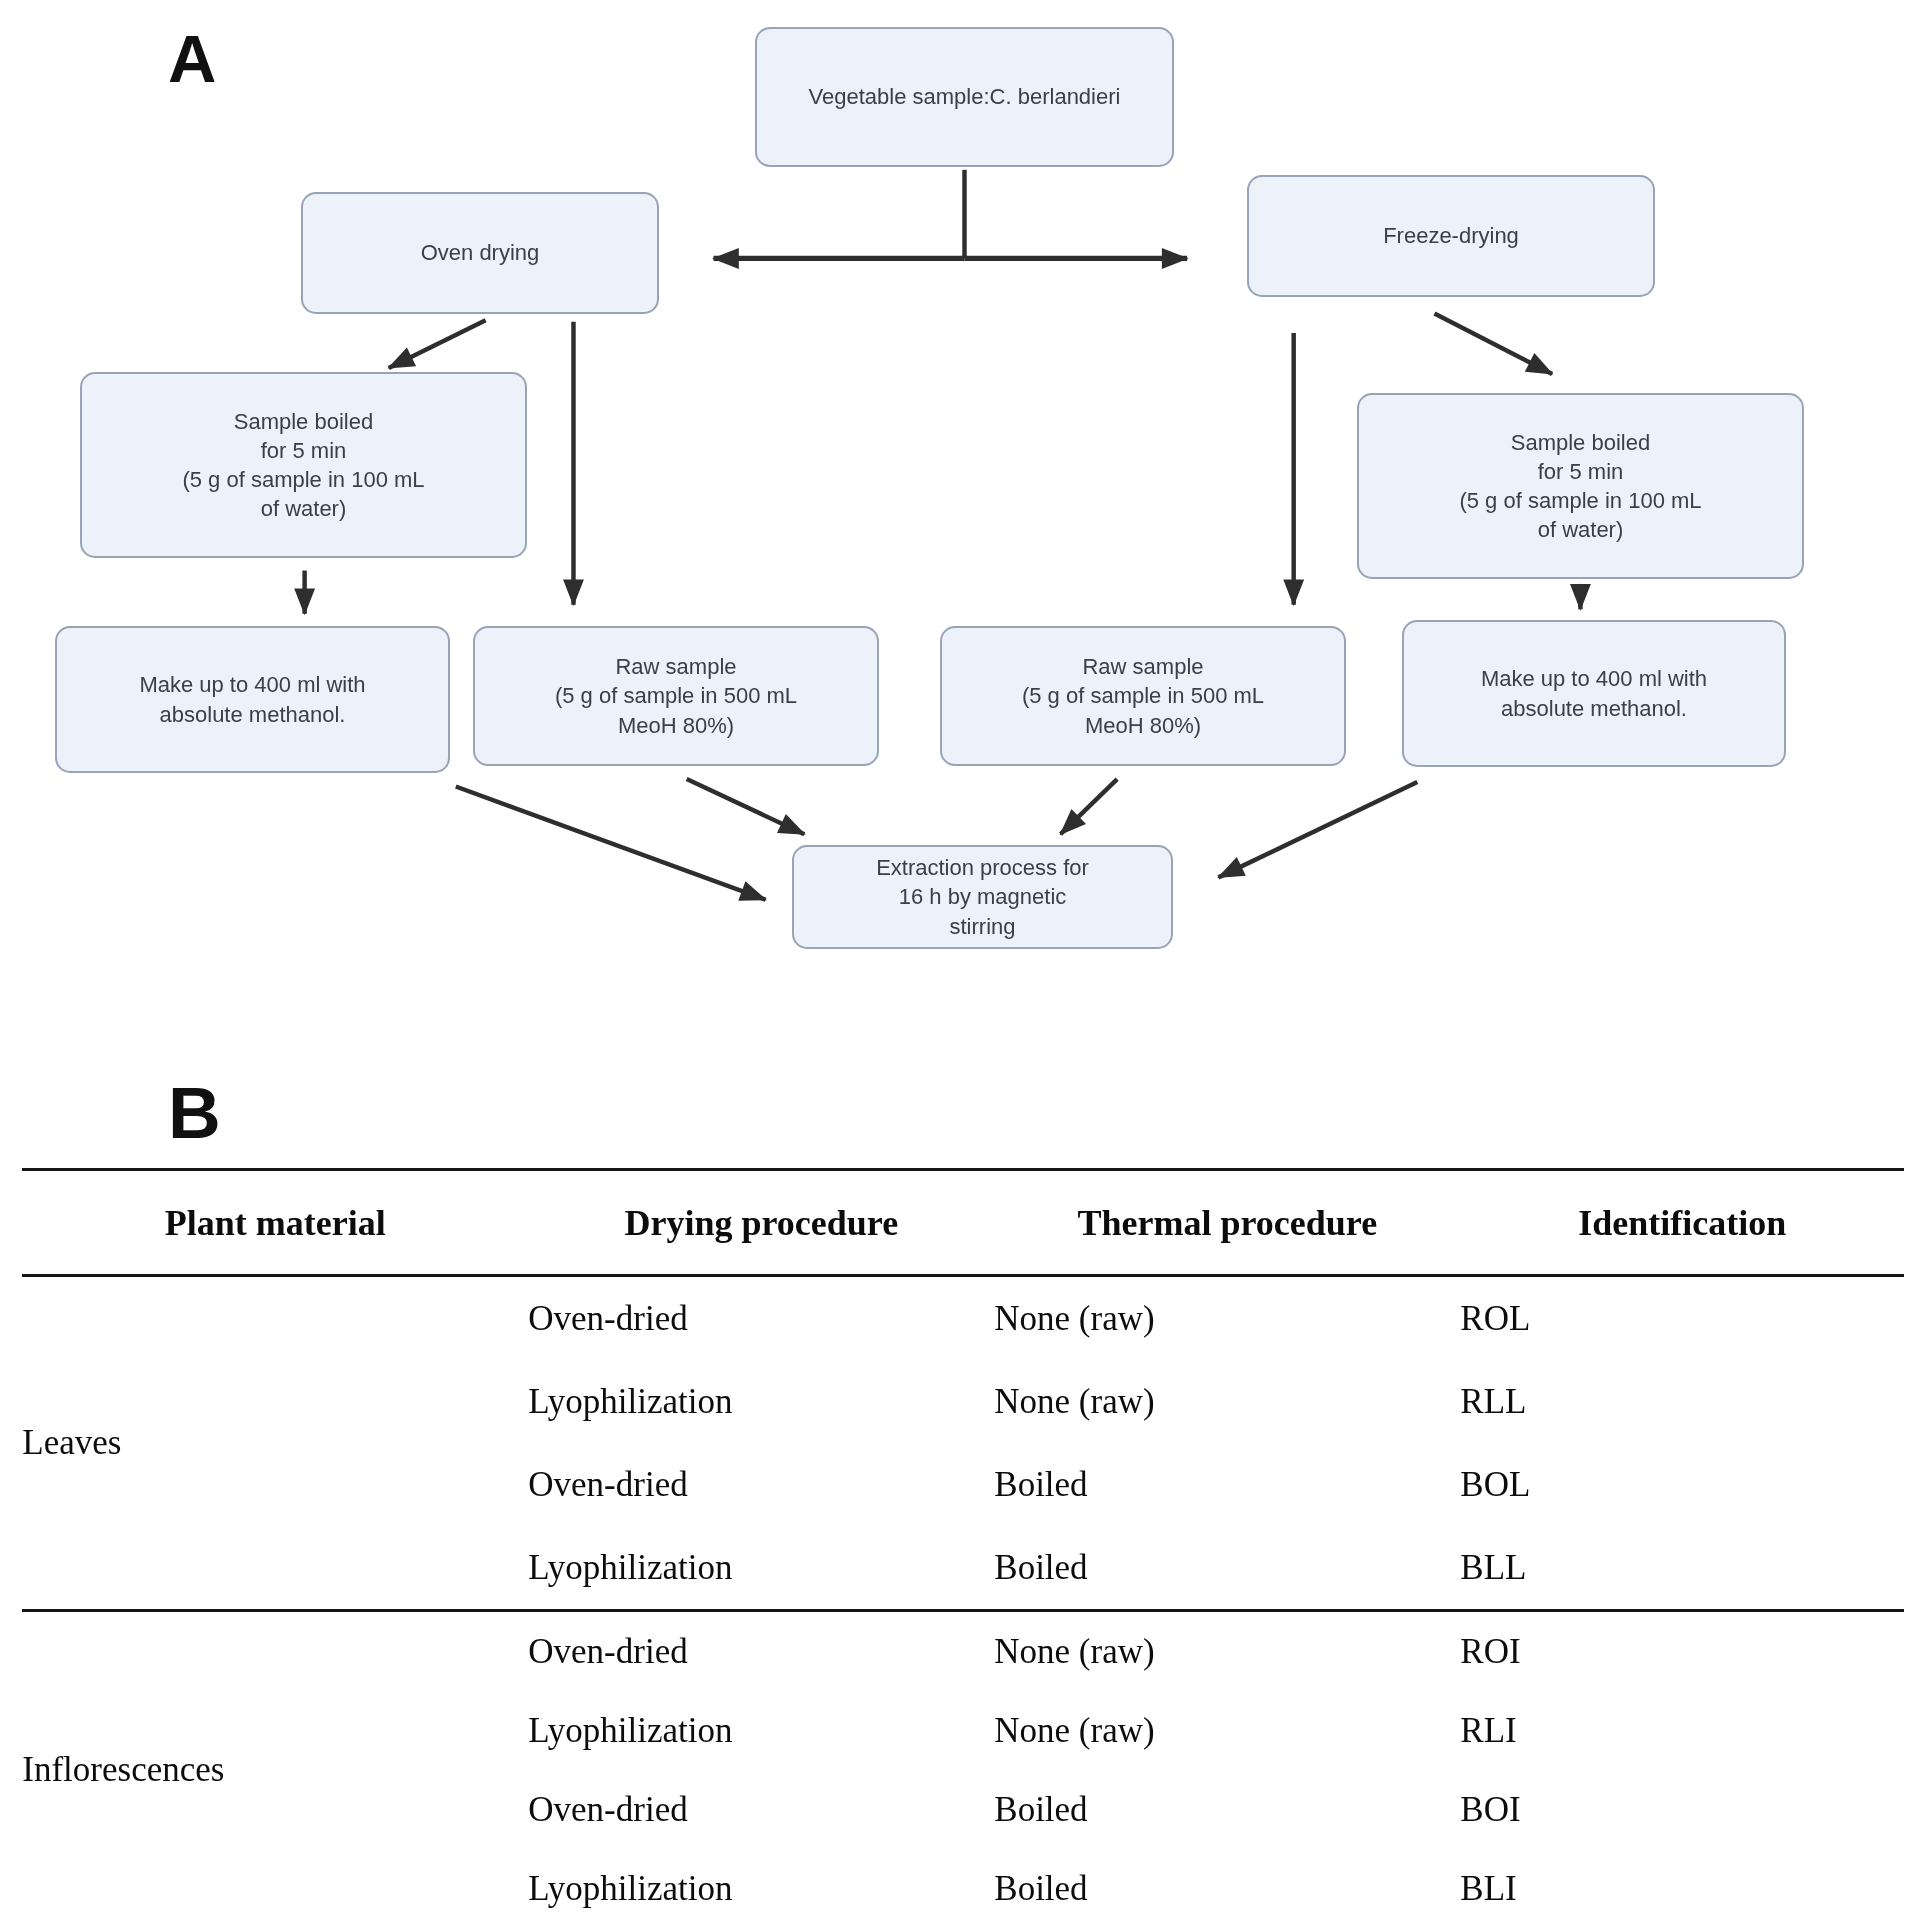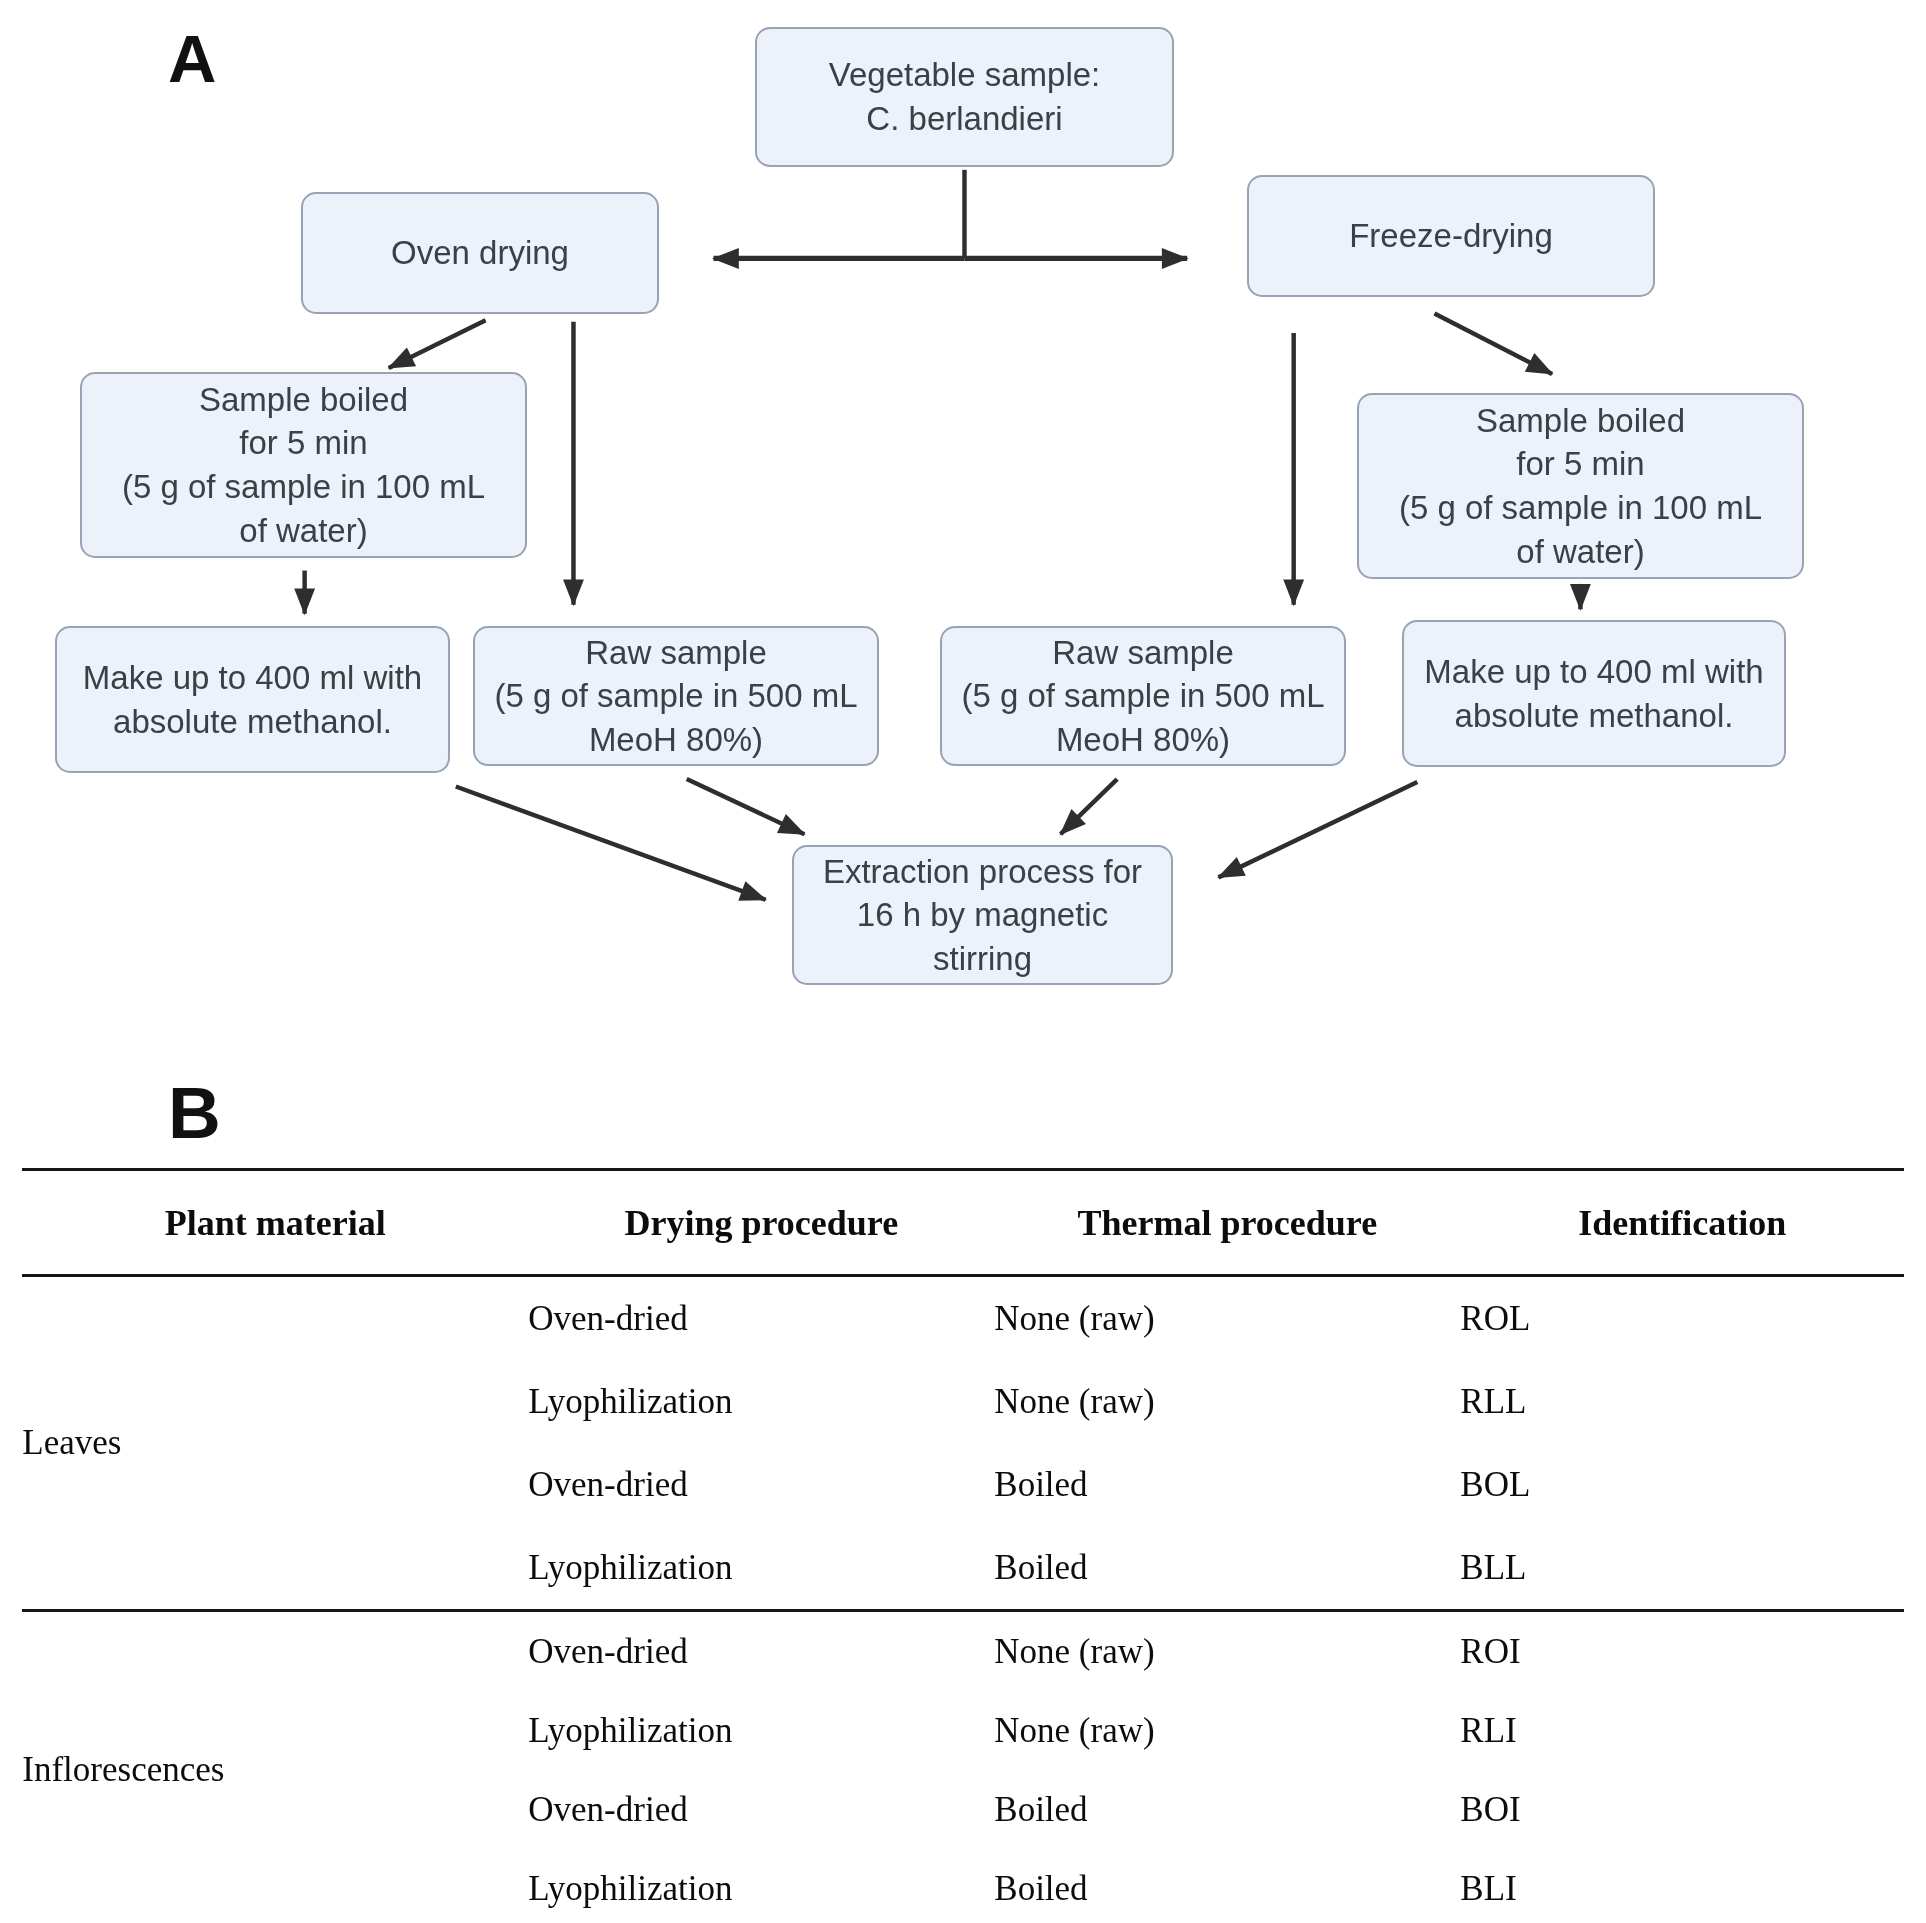--- a/index.html
+++ b/index.html
@@ -10,35 +10,35 @@
   #label-a{left:168px;top:25px;font-size:67px;}
   #label-b{left:168px;top:1076px;font-size:73px;}
 
   
   .flow{position:absolute;left:0;top:0;width:1926px;height:1080px;}
   .arrows{position:absolute;left:0;top:0;width:1926px;height:1080px;}
   .node{position:absolute;box-sizing:border-box;
         background:var(--box-fill,#ecf1fa);
         border:2.2px solid var(--box-border,#99a3b6);
         border-radius:15px;
-        display:flex;flex-direction:column;align-items:center;justify-content:center;
-        color:#3b4047;font-size:33px;line-height:1.32;text-align:center;}
+        display:flex;flex-direction:row;align-items:center;justify-content:center;
+        color:#3b4047;font-size:22px;line-height:1.32;text-align:center;}
   .node-label{white-space:pre-line;}
   .species{}
 
   #node-vegetable{left:755px;top:27px;width:419px;height:140px;}
   #node-oven{left:301px;top:192px;width:358px;height:122px;text-align:right;}
   #node-freeze{left:1247px;top:175px;width:408px;height:122px;}
   #node-boiled-left{left:80px;top:372px;width:447px;height:186px;}
   #node-boiled-right{left:1357px;top:393px;width:447px;height:186px;}
   #node-makeup-left{left:55px;top:626px;width:395px;height:147px;}
   #node-raw-left{left:473px;top:626px;width:406px;height:140px;}
   #node-raw-right{left:940px;top:626px;width:406px;height:140px;}
   #node-makeup-right{left:1402px;top:620px;width:384px;height:147px;}
-  #node-extraction{left:792px;top:845px;width:381px;height:140px;}
+  #node-extraction{left:792px;top:845px;width:381px;height:104px;}
 
   
   .tbl-wrap{position:absolute;left:22.3px;top:1168px;width:1881px;}
   table.sample-table{width:1881px;border-collapse:collapse;table-layout:fixed;
         font-family:"Liberation Serif",serif;color:#0c0c0c;
         border-top:3.7px solid var(--rule,#161616);border-bottom:3px solid var(--rule,#161616);}
   table.sample-table th{font-size:36px;font-weight:bold;text-align:center;vertical-align:middle;
         height:103px;padding:0;}
   table.sample-table thead tr{border-bottom:3.7px solid var(--rule,#161616);}
   table.sample-table td{font-size:35px;text-align:left;vertical-align:middle;padding:0;}

